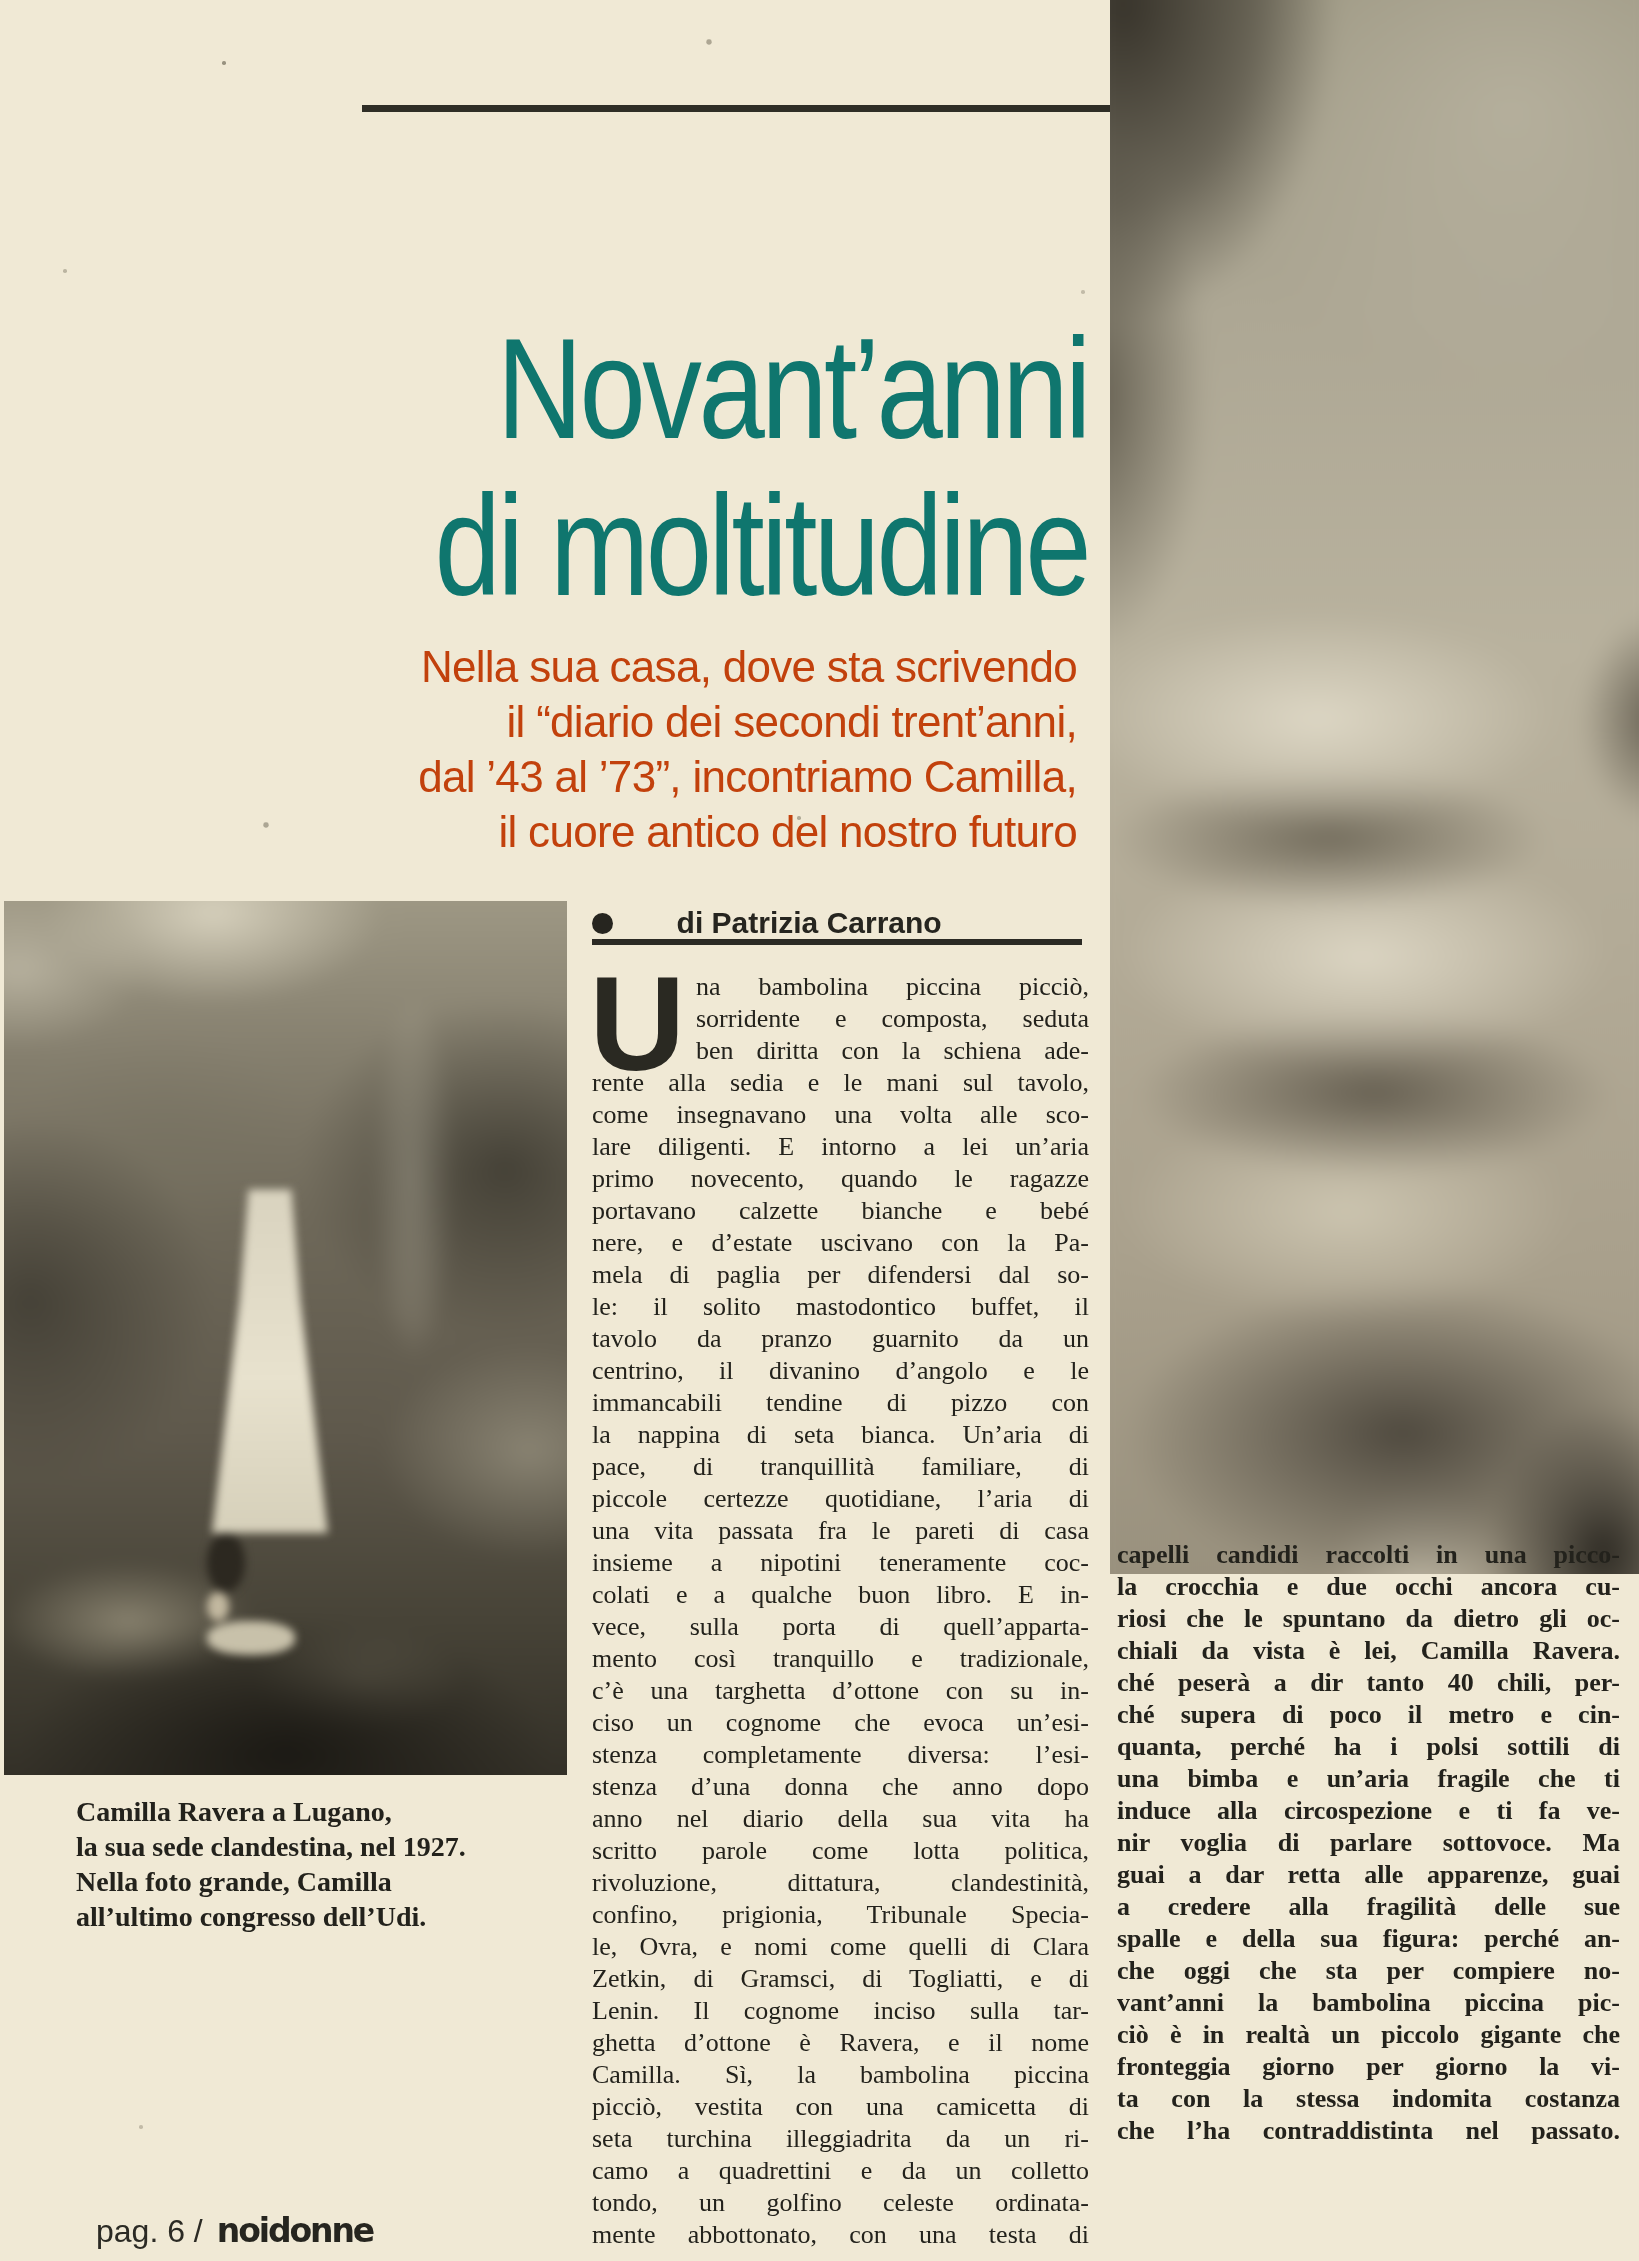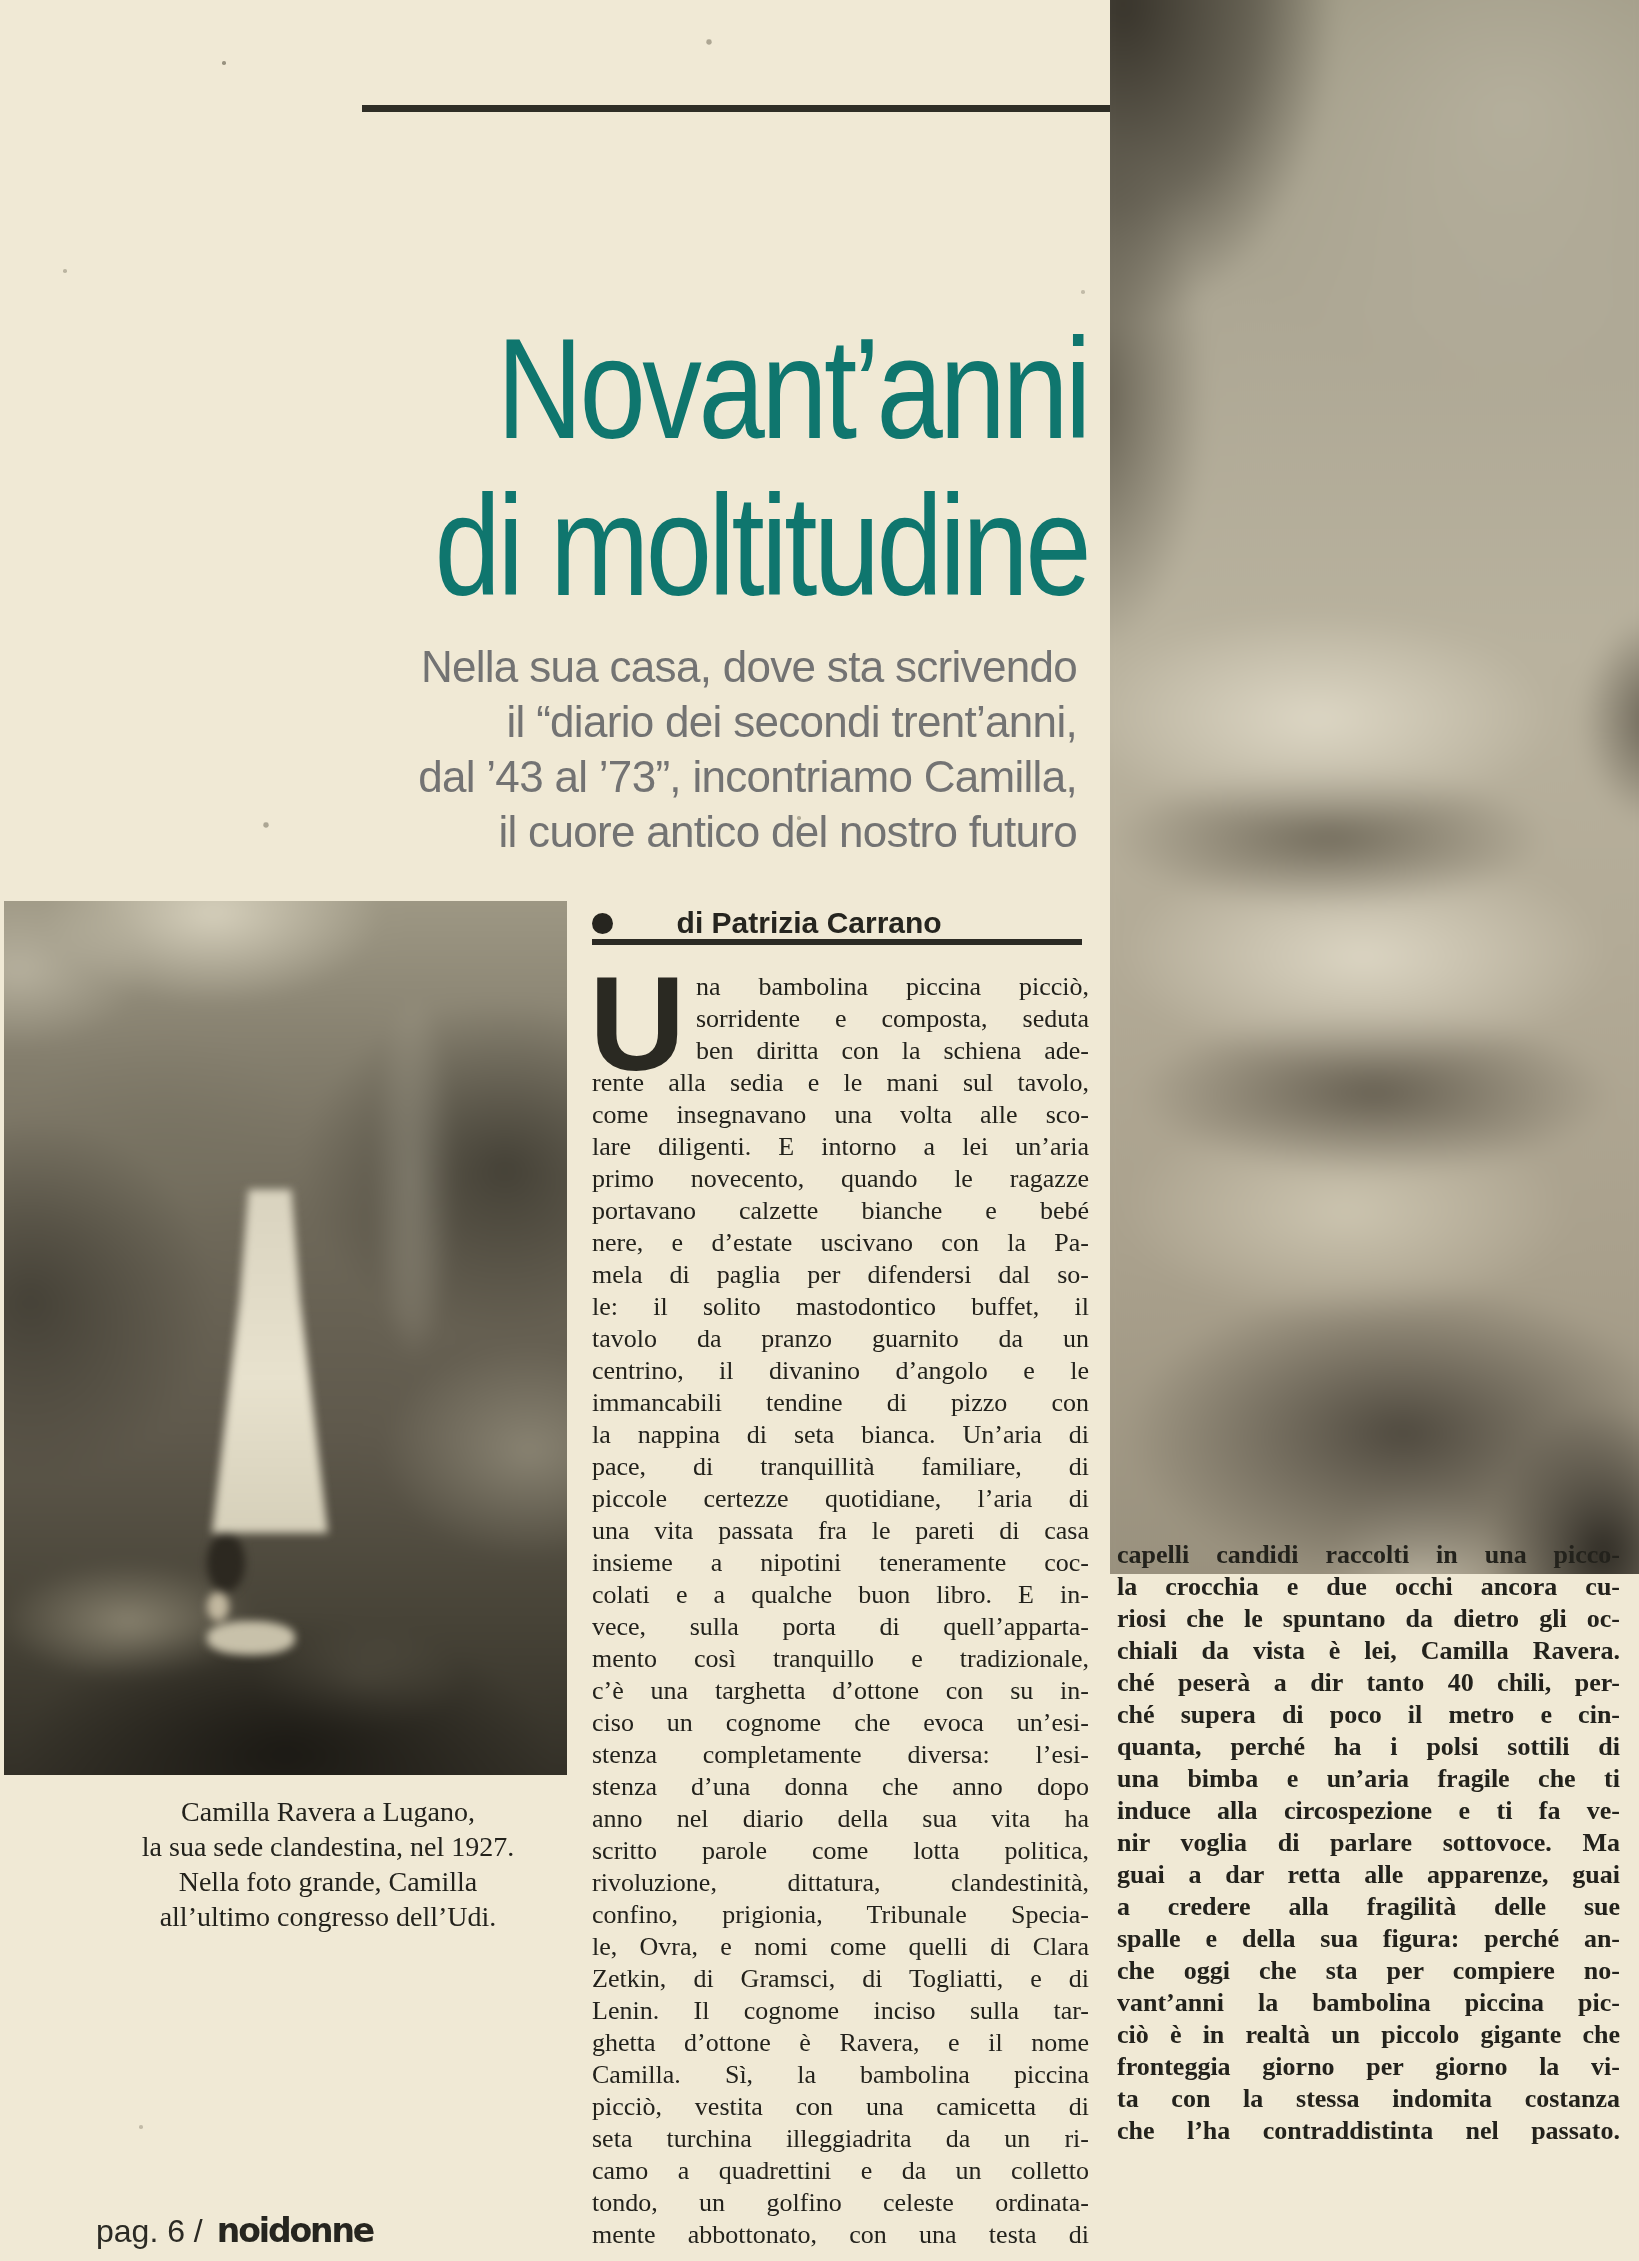--- a/index.html
+++ b/index.html
@@ -26,39 +26,39 @@
   .title{
     position:absolute; left:201px; top:310px; width:887px; margin:0;
     text-align:right; font-family:"Liberation Sans",sans-serif; font-weight:400;
     color:#0f766e;
   }
   .tline{display:block; font-size:142px; line-height:157px; letter-spacing:-4.2px;
     transform:scaleX(.84); transform-origin:100% 50%;}
   .subtitle{
     position:absolute; left:208px; top:639px; width:869px;
     text-align:right; font-family:"Liberation Sans",sans-serif;
-    font-size:44px; line-height:55px; letter-spacing:-0.7px; color:#737373;
+    font-size:44px; line-height:55px; letter-spacing:-0.7px; color:#c2410c;
   }
   
   .byline-row{position:absolute; left:592px; top:905px; width:499px; height:36px;
     display:flex; align-items:center; font-family:"Liberation Sans",sans-serif;gap:40px;}
   .bullet{width:21px;height:21px;border-radius:50%;background:#26251f;margin-right:23.6px;flex:0 0 auto;}
   .byline-text{font-weight:700;font-size:30px;letter-spacing:0;color:#26251f;}
   .byline-rule{position:absolute;left:592px;top:939px;width:490px;height:6.2px;background:#2b2a24;}
   
   .col{position:absolute; width:497px; font-size:26px; line-height:32px; color:#23221c;}
   .col1{left:592px; top:971px;}
   .col2{left:1117px; top:1539px; width:503px;font-weight:bold;}
   .bodyline{text-align:justify; text-align-last:justify; height:32px; overflow:hidden; white-space:nowrap;}
   .col1 .lines .bodyline:nth-child(-n+3){margin-left:104px;}
   .dropcap{position:absolute; left:-2.8px; top:1.4px; font-family:"Liberation Sans",sans-serif;
     font-weight:700; font-size:133px; line-height:104px; color:#2a2922;}
   
-  .caption{position:absolute; left:76px; top:1794px; width:504px; text-align:center;
-    font-weight:400; font-size:28px; line-height:35px; color:#23221c;}
+  .caption{position:absolute; left:76px; top:1794px; width:504px; text-align:left;
+    font-weight:700; font-size:28px; line-height:35px; color:#23221c;}
   
   .photo{position:absolute; overflow:hidden; background:#a59e8b;}
   .photo > div{position:absolute;}
   .photo-left{left:4.2px; top:901px; width:563px; height:874px;}
   .garden-base{inset:-4%;filter:blur(8.3px);
     background:
       radial-gradient(ellipse 40% 14% at 38% 5%, rgba(228,222,202,.8), transparent 70%),
       radial-gradient(ellipse 30% 12% at 6% 11%, rgba(206,200,181,.6), transparent 70%),
       radial-gradient(ellipse 45% 24% at 86% 32%, rgba(36,34,27,.6), transparent 75%),
       radial-gradient(ellipse 40% 26% at 8% 46%, rgba(40,38,31,.55), transparent 75%),

